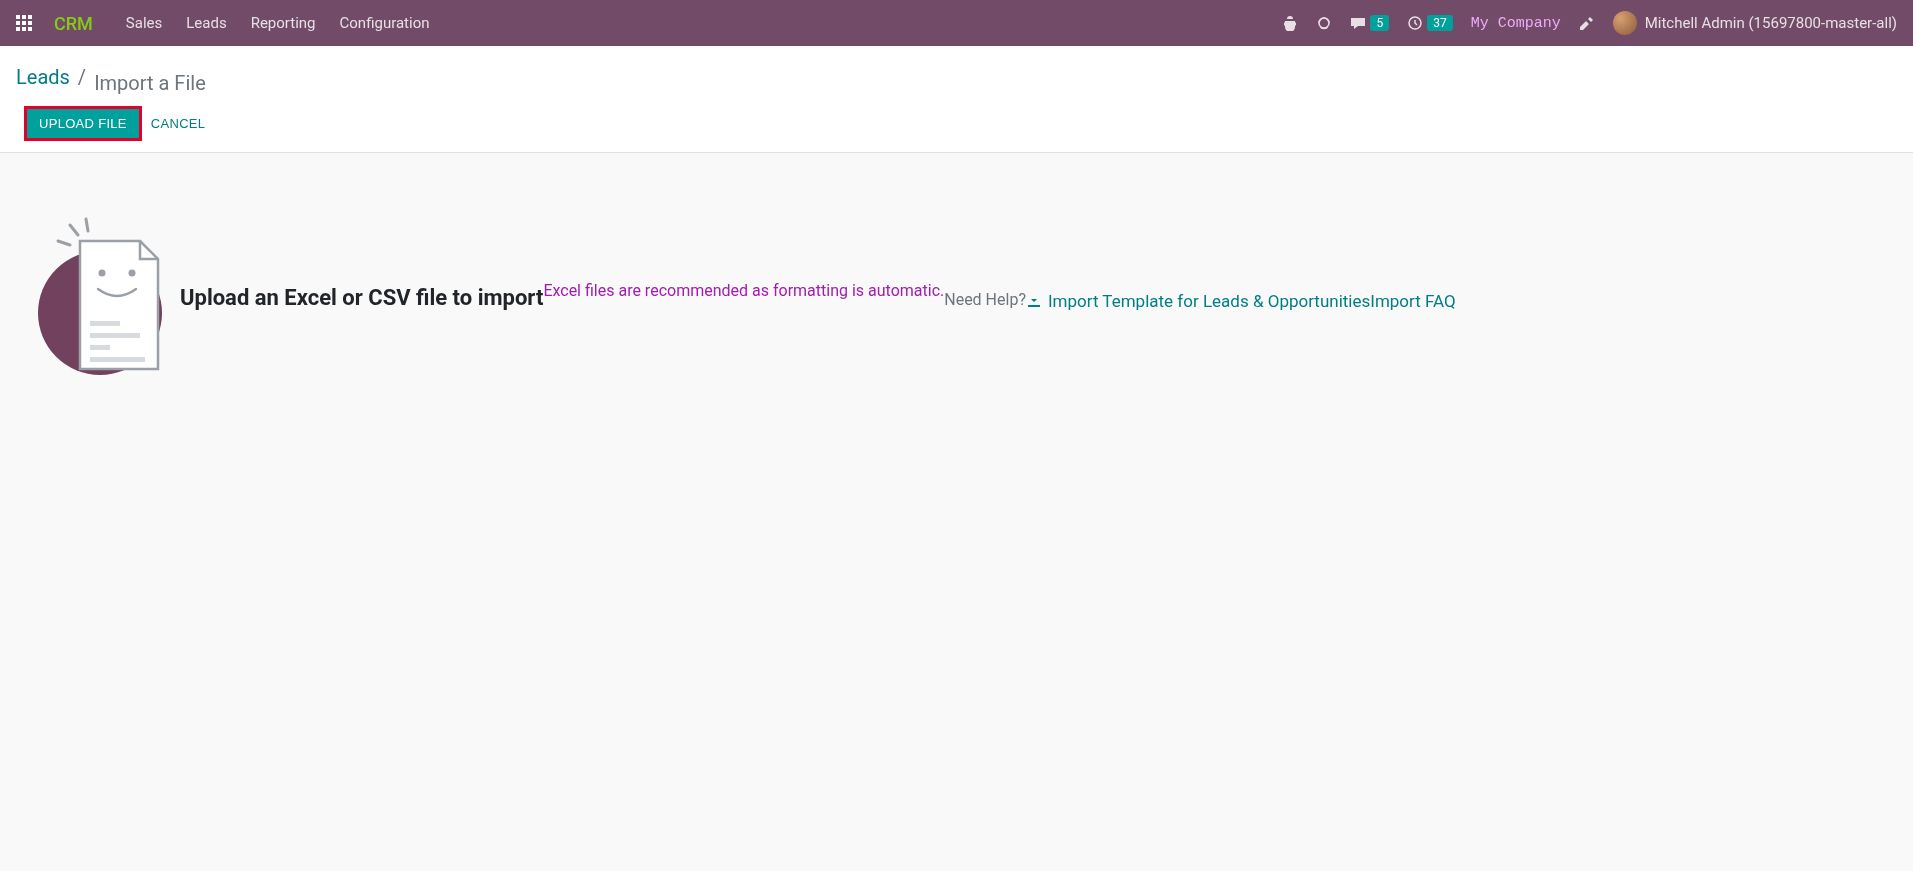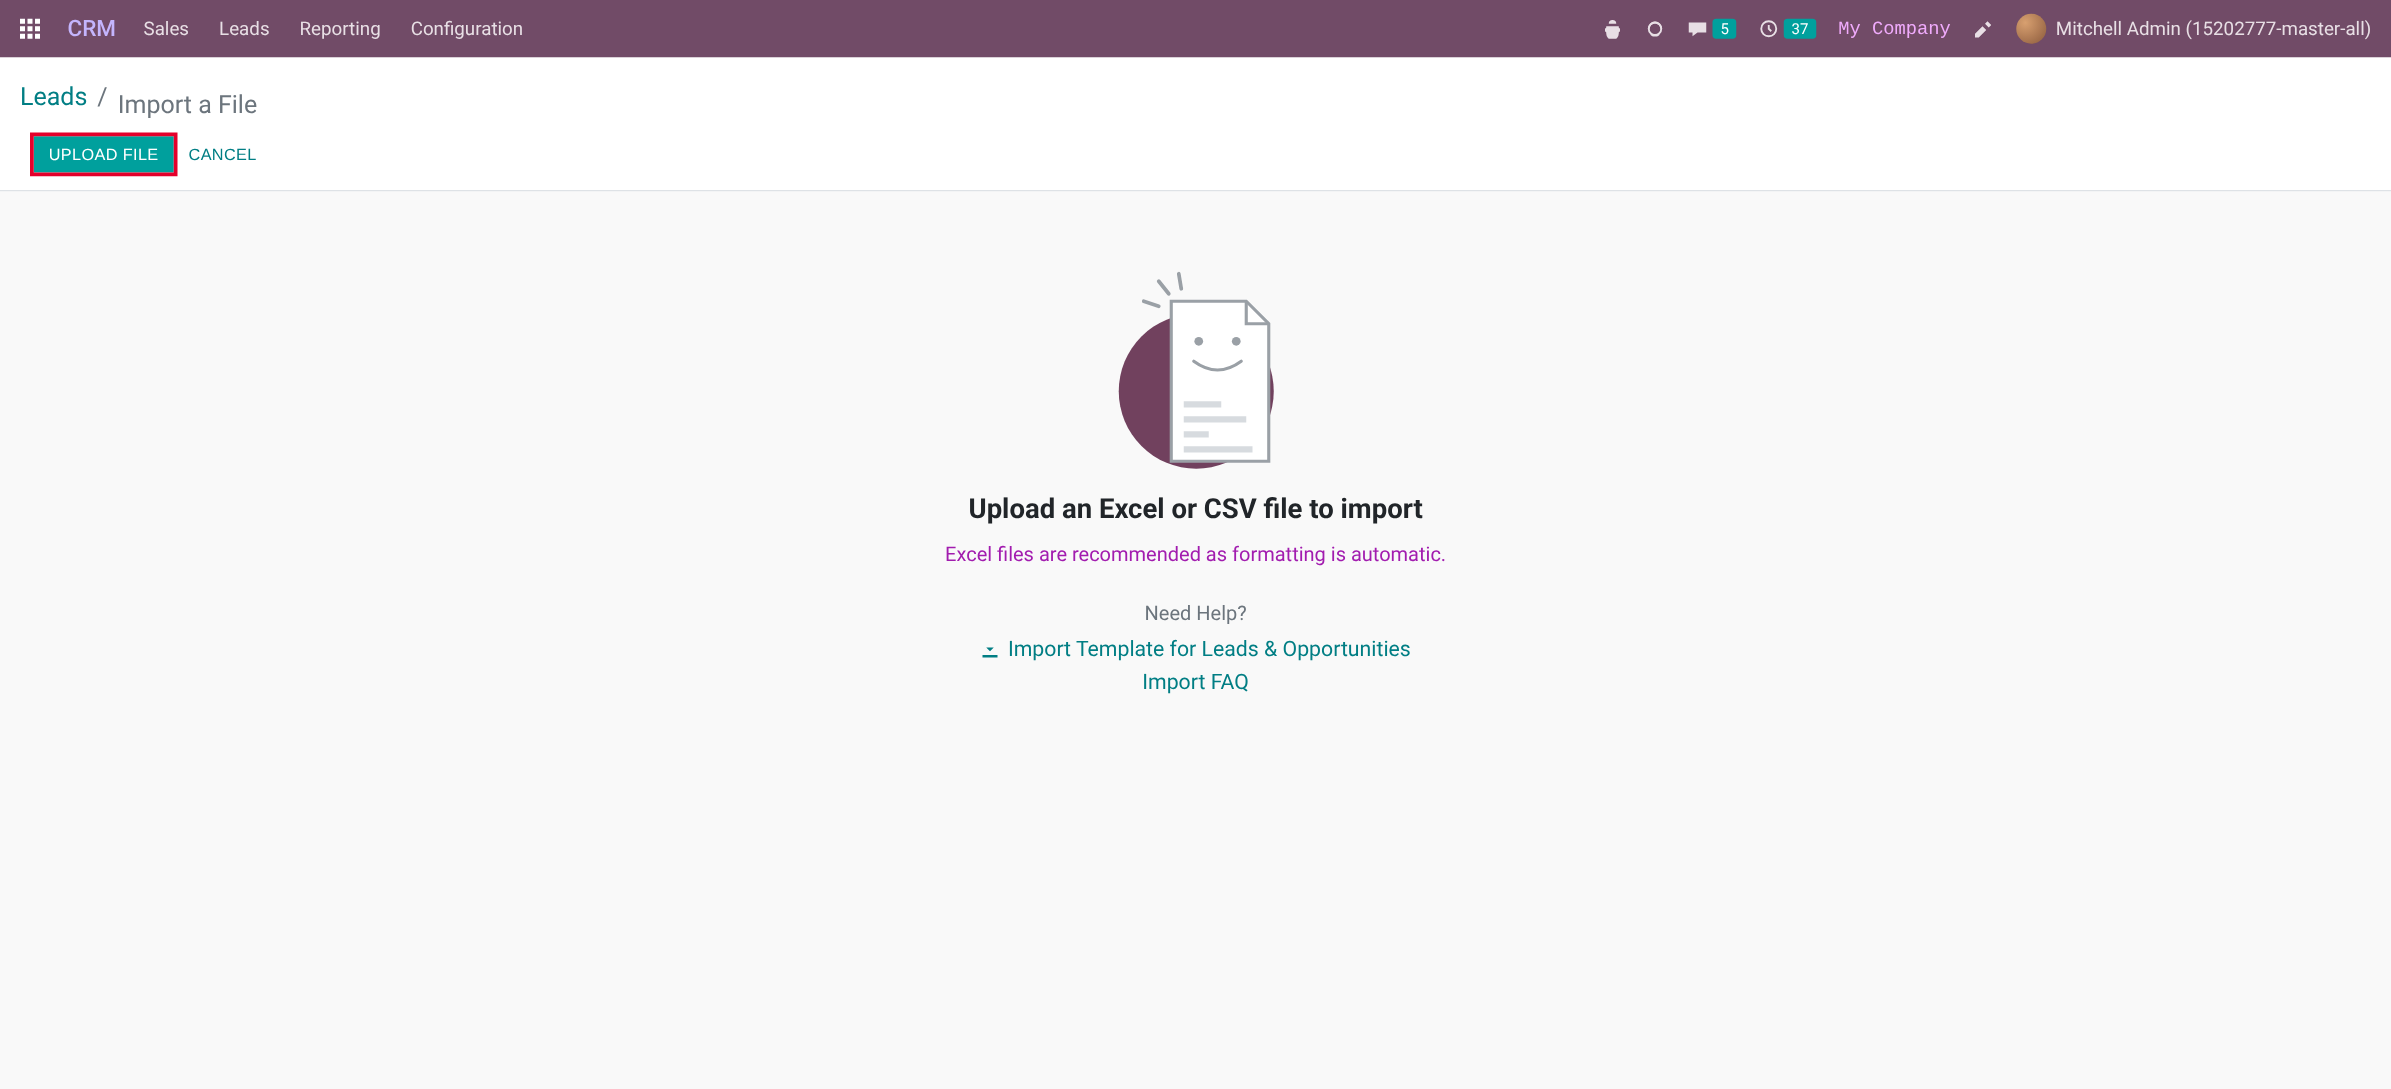--- a/index.html
+++ b/index.html
@@ -12,21 +12,21 @@
     background: #714b67;
     color: #fff;
     display: flex;
     align-items: center;
     height: 46px;
     padding: 0 16px;
   }
   .top-nav-left { display: flex; align-items: center; gap: 18px; }
   .apps-icon { display: grid; grid-template-columns: repeat(3,4px); grid-template-rows: repeat(3,4px); gap: 2px; cursor: pointer; }
   .apps-icon span { background: #fff; width: 4px; height: 4px; }
-  .brand { font-size: 18px; font-weight: 500; color: #c4b5fd; margin-left: 4px; margin-right: 4px; }
+  .brand { font-size: 18px; font-weight: 500; color: #84cc16; margin-left: 4px; margin-right: 15px; }
   .nav-menu { display: flex; gap: 24px; }
   .nav-menu a { color: #e8dfe5; text-decoration: none; font-size: 15px; cursor: pointer; }
   .top-nav-right { margin-left: auto; display: flex; align-items: center; gap: 18px; }
   .nav-icon { color: #e8dfe5; cursor: pointer; font-size: 15px; display:flex; align-items:center; }
   .badge { background:#00a09d; color:#fff; font-size:12px; padding:1px 6px; border-radius:3px; margin-left:4px; }
   .company { color:#f0abfc; font-size:15px; cursor:pointer;font-family:Liberation Mono, monospace; }
   .avatar { width:24px; height:24px; border-radius:50%; background: radial-gradient(circle at 30% 30%, #d8a070, #8b5a3c); display:inline-block; }
   .user { color:#e8dfe5; font-size:15px; cursor:pointer; display:flex; align-items:center; gap:8px; }
 
   .control-panel {
@@ -44,21 +44,21 @@
     font-size:13px; font-weight:500; letter-spacing:0.3px;
     cursor:pointer; text-transform:uppercase;margin-left:11px;
   }
   .btn-primary.highlighted { outline:3px solid #e4002b; outline-offset:0; }
   .btn-link {
     background:none; border:none; color:#017e84; font-size:13px;
     font-weight:500; letter-spacing:0.3px; cursor:pointer; text-transform:uppercase;
   }
 
   .content {
-    display:flex; flex-direction:column; align-items:center;
+    display:flex; flex-direction:row; align-items:center;
     padding:60px 20px; text-align:center;
   }
   .illustration { width:160px; height:170px; margin-bottom:12px; }
   .heading { font-size:22px; font-weight:700; color:#212529; margin-bottom:14px; }
   .subtext { font-size:16px; color:#a21caf; margin-bottom:28px; }
   .help-label { font-size:16px; color:#6c757d; margin-bottom:10px; }
   .help-link { color:#017e84; font-size:17px; text-decoration:none; cursor:pointer; display:flex; align-items:center; gap:6px; margin-bottom:6px; }
   .dl-icon { display:inline-flex; }
 </style>
 </head>
@@ -111,21 +111,21 @@
       <span class="badge">37</span>
     </span>
     <span class="company">My Company</span>
     <span class="nav-icon">
       <svg width="16" height="16" viewBox="0 0 16 16" fill="currentColor">
           <path d="M11 2l3 3-2 2-3-3zM7 6l3 3-6 6H1v-3z"></path>
         </svg>
     </span>
     <span class="user">
       <span class="avatar"></span>
-      <span>Mitchell Admin (15202777-master-all)</span>
+      <span>Mitchell Admin (15697800-master-all)</span>
     </span>
   </div>
 </div>
 
 <div class="control-panel">
   <div class="breadcrumb">
     <a>Leads</a>
     <span class="sep">/</span>
     <span class="current">Import a File</span>
   </div>

